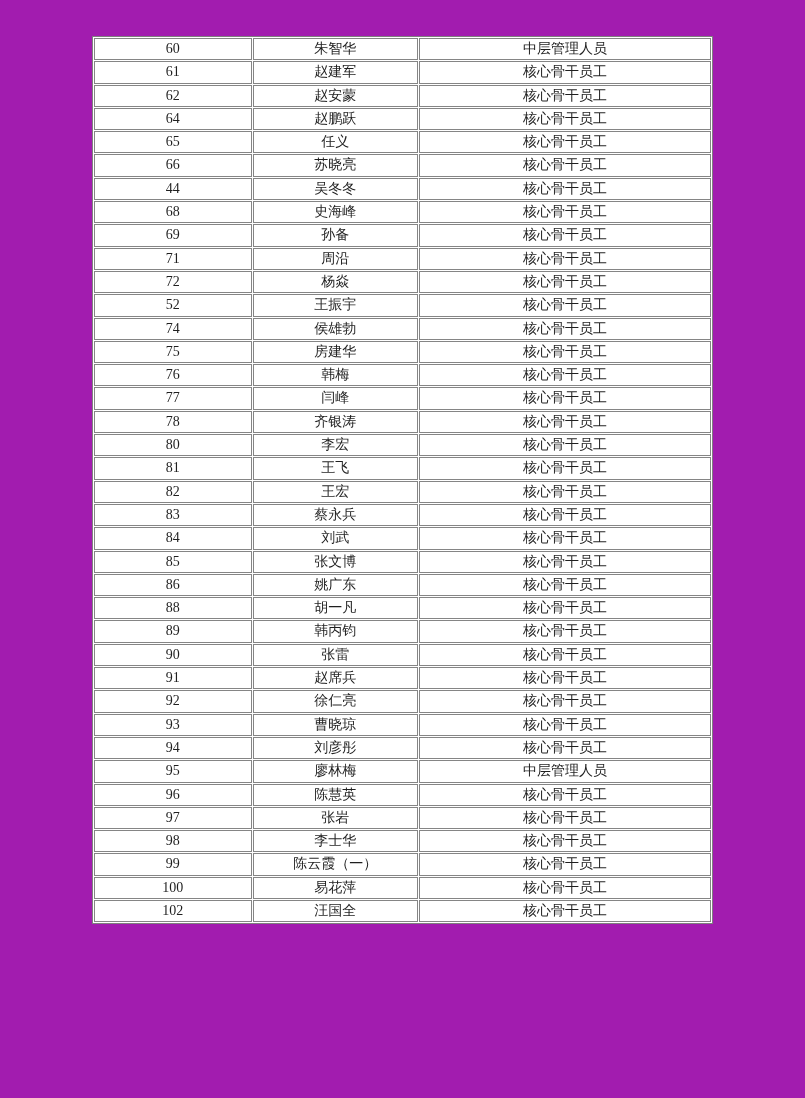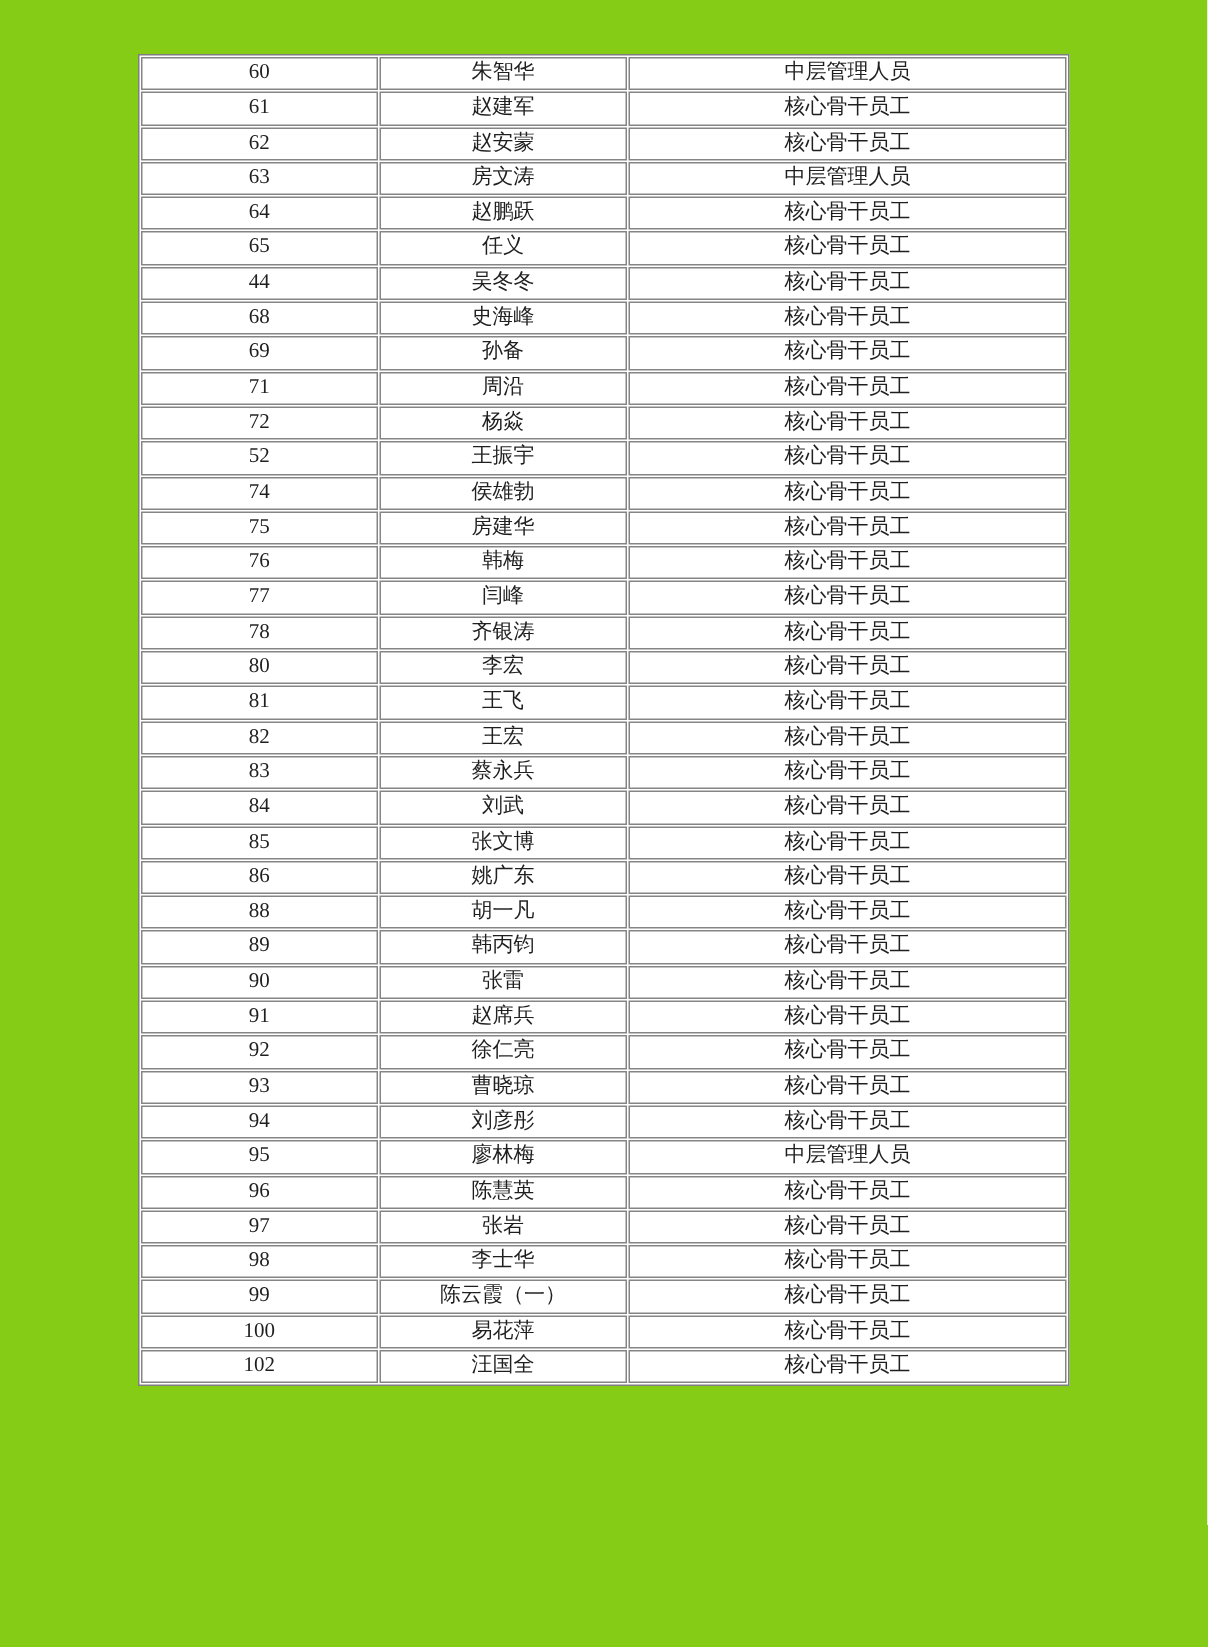--- a/index.html
+++ b/index.html
@@ -12,21 +12,21 @@
     height: 1098px;
     position: relative;
     font-family: "Liberation Serif", "DejaVu Serif", serif;
     color: #1f1f1f;
   }
   .page {
     position: absolute;
     left: 0; top: 0;
     width: 805px;
     height: 1098px;
-    background: #84cc16;
+    background: #a21caf;
   }
   table.roster {
     position: absolute;
     left: 92px;
     top: 36px;
     width: 621px;
     border-collapse: separate;
     border-spacing: 1px;
     border: 1px solid #7f7f7f;
     table-layout: fixed;
@@ -68,32 +68,32 @@
     <td>61</td>
     <td>赵建军</td>
     <td>核心骨干员工</td>
   </tr>
         <tr>
     <td>62</td>
     <td>赵安蒙</td>
     <td>核心骨干员工</td>
   </tr>
         <tr>
-    <td>63</td>
-    <td>房文涛</td>
-    <td>中层管理人员</td>
-  </tr>
-        <tr>
     <td>64</td>
     <td>赵鹏跃</td>
     <td>核心骨干员工</td>
   </tr>
         <tr>
     <td>65</td>
     <td>任义</td>
+    <td>核心骨干员工</td>
+  </tr>
+        <tr>
+    <td>66</td>
+    <td>苏晓亮</td>
     <td>核心骨干员工</td>
   </tr>
         <tr>
     <td>44</td>
     <td>吴冬冬</td>
     <td>核心骨干员工</td>
   </tr>
         <tr>
     <td>68</td>
     <td>史海峰</td>

